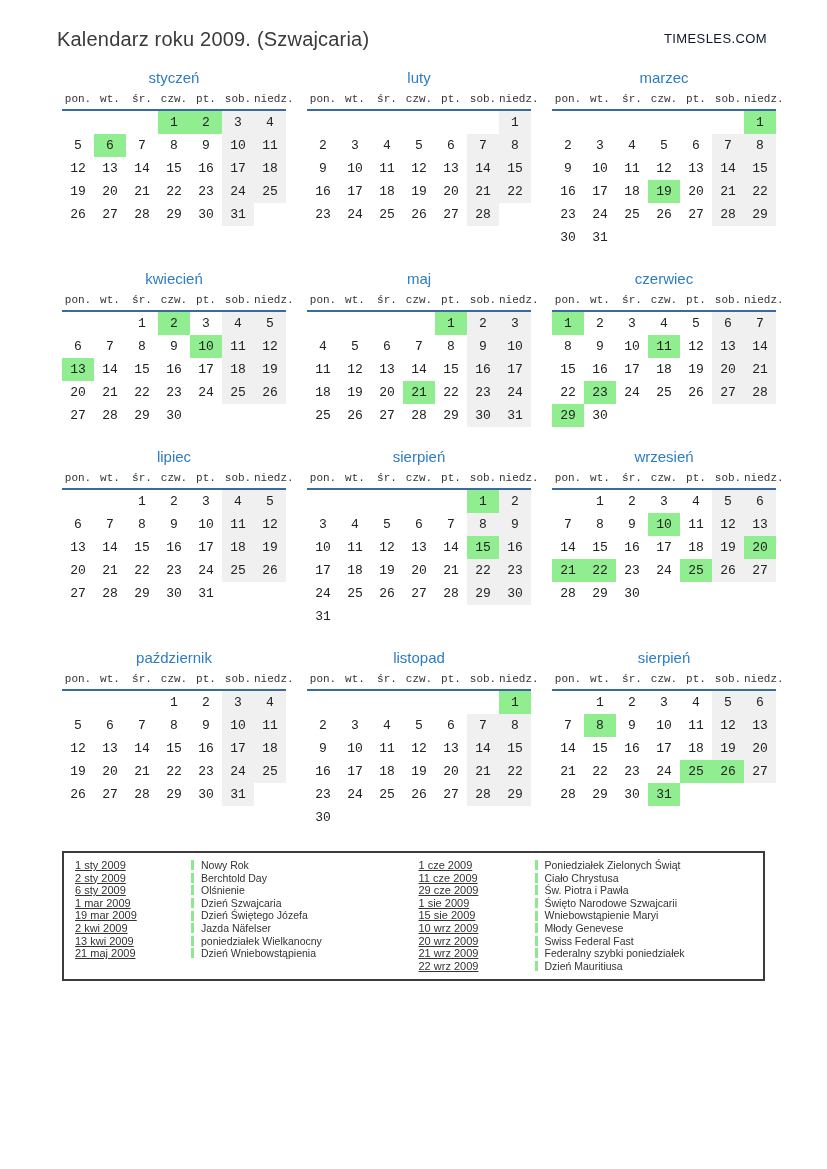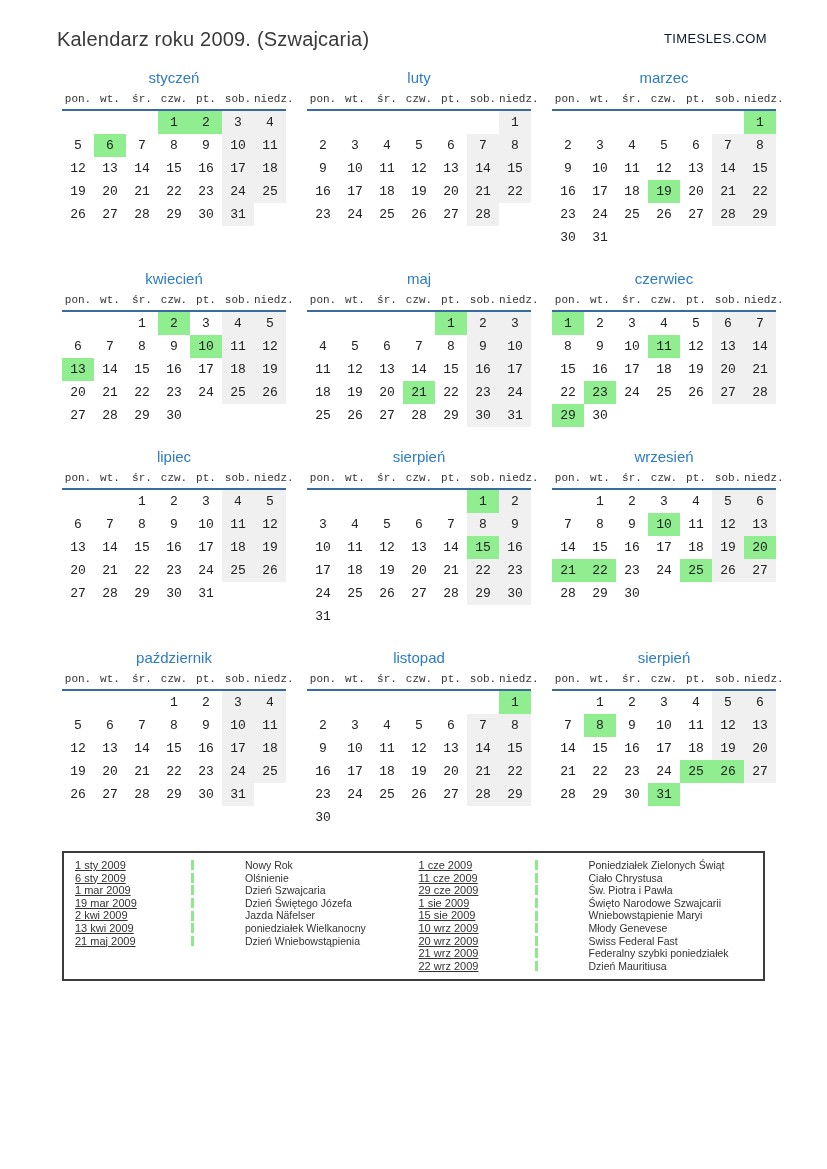--- a/index.html
+++ b/index.html
@@ -45,21 +45,21 @@
   .legend-box{
     margin:22px 0 0 62px;width:687px;
     border:2px solid #3c3c3c;
     display:flex;
     padding:6px 6px 7px 6px;
   }
   .legend-col{width:50%;display:flex;flex-direction:column;}
   .legend-row{display:flex;align-items:center;line-height:12.6px;height:12.6px;}
   .legend-date{width:116px;font-size:11px;color:#333;padding-left:5px;white-space:nowrap;text-decoration:underline;}
   .legend-marker{width:3px;height:10px;background:#8ce98c;margin-right:7px;flex:none;}
-  .legend-name{font-size:10.5px;color:#333;white-space:nowrap;margin-left:44px;}
+  .legend-name{font-size:10.5px;color:#333;white-space:nowrap;}
 </style>
 </head>
 <body>
 
 <div class="page-header">
   <div class="page-title">Kalendarz roku 2009. (Szwajcaria)</div>
   <a class="site-link">TIMESLES.COM</a>
 </div>
 
 <div class="months-grid">
@@ -849,20 +849,25 @@
   </div>
 
 <div class="legend-box">
   <div class="legend-col">
       <div class="legend-row">
         <span class="legend-date">1 sty 2009</span>
         <span class="legend-marker"></span>
         <span class="legend-name">Nowy Rok</span>
       </div>
       <div class="legend-row">
+        <span class="legend-date">2 sty 2009</span>
+        <span class="legend-marker"></span>
+        <span class="legend-name">Berchtold Day</span>
+      </div>
+      <div class="legend-row">
         <span class="legend-date">6 sty 2009</span>
         <span class="legend-marker"></span>
         <span class="legend-name">Olśnienie</span>
       </div>
       <div class="legend-row">
         <span class="legend-date">1 mar 2009</span>
         <span class="legend-marker"></span>
         <span class="legend-name">Dzień Szwajcaria</span>
       </div>
       <div class="legend-row">

